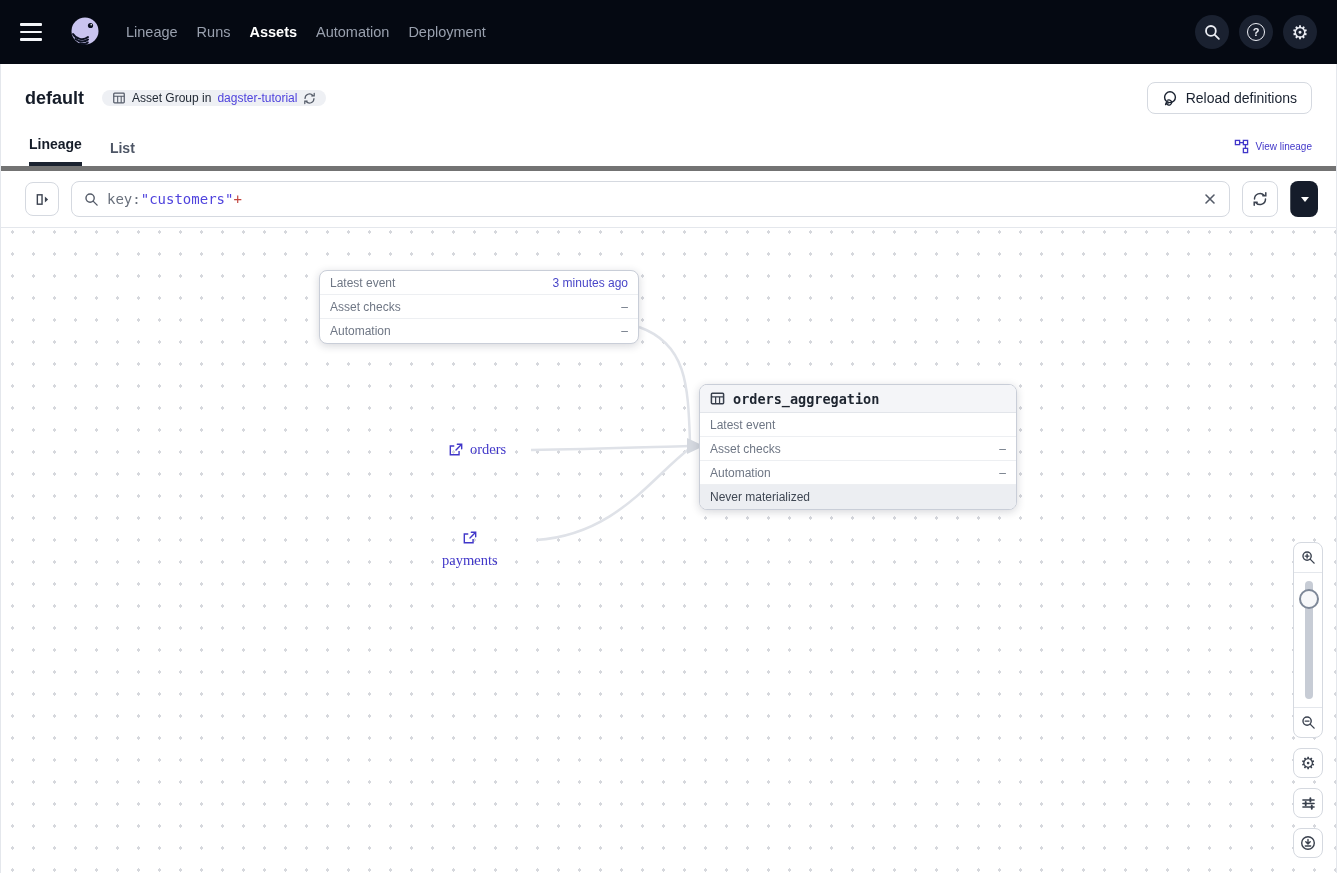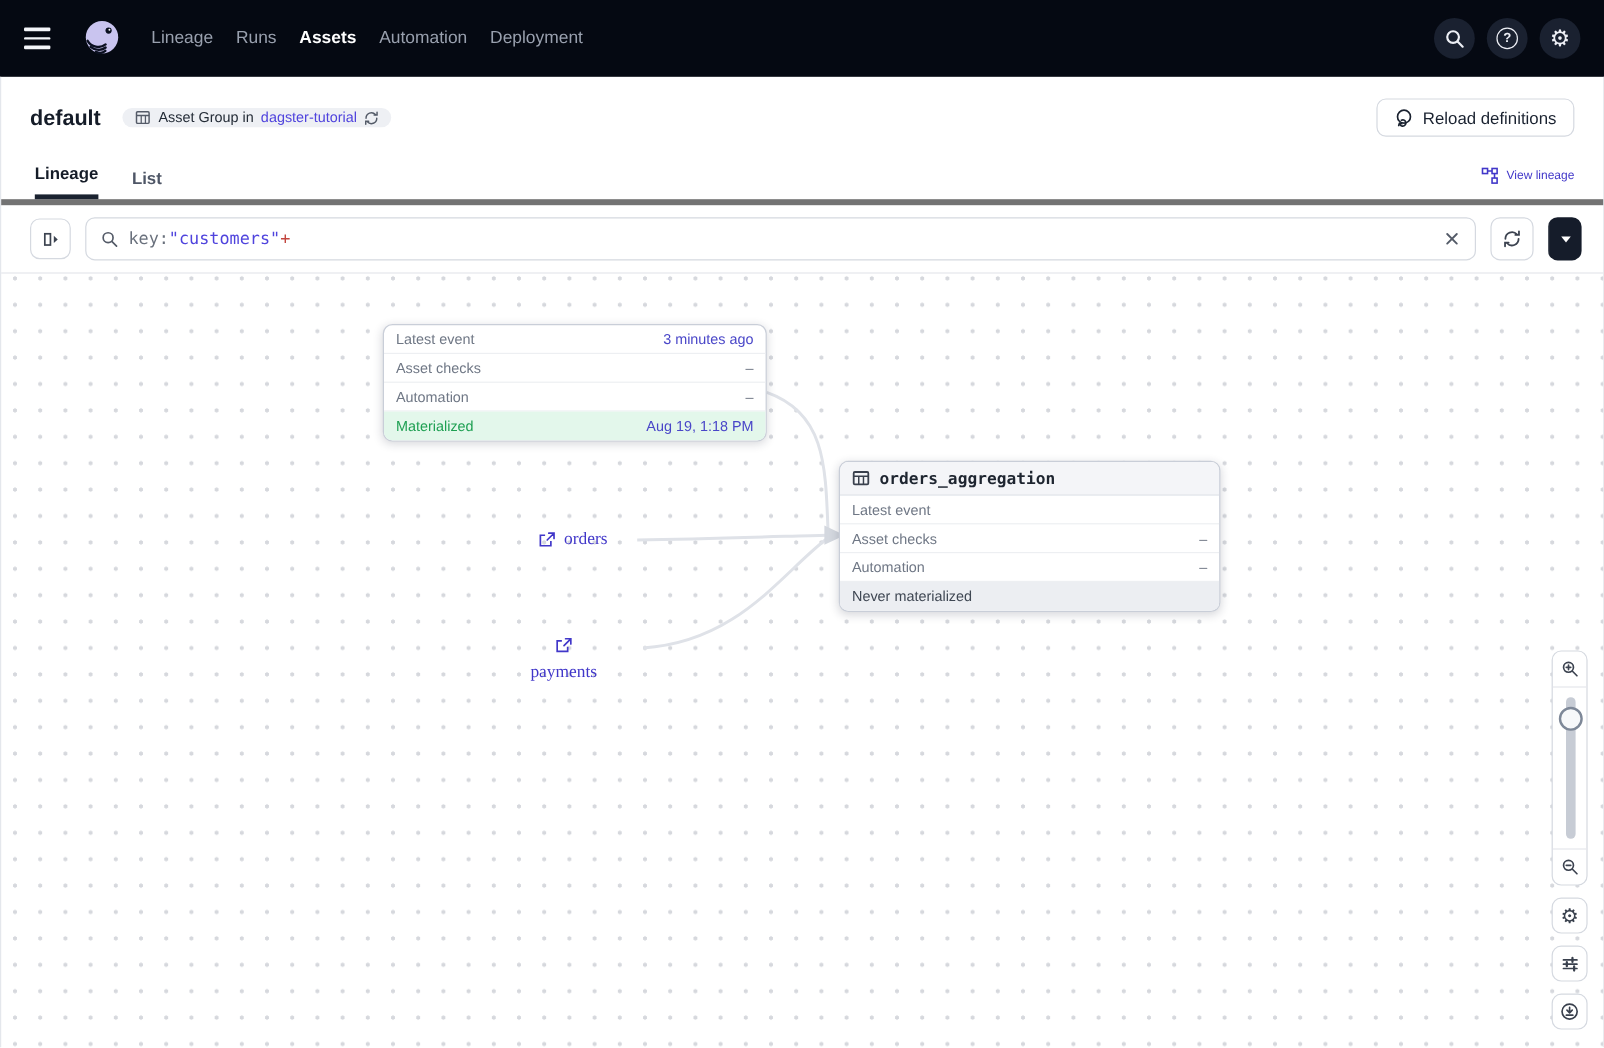--- a/index.html
+++ b/index.html
@@ -232,24 +232,20 @@
         <span>Latest event</span>
           <span class="val-link">3 minutes ago</span>
       </div>
       <div class="asset-row">
         <span>Asset checks</span>
           <span class="val-dash">–</span>
       </div>
       <div class="asset-row">
         <span>Automation</span>
           <span class="val-dash">–</span>
-      </div>
-      <div class="asset-row row-materialized">
-        <span class="st-label">Materialized</span>
-          <span class="val-link">Aug 19, 1:18 PM</span>
       </div>
     </div>
 
     <div class="asset-node" style="left:698px; top:156px; width:318px;">
       <div class="asset-header">
         <span class="tbl">
           <svg width="15" height="15" viewBox="0 0 16 16">
               <rect x="1.5" y="2.5" width="13" height="11" rx="1" fill="none" stroke="currentColor" stroke-width="1.6"></rect>
               <path d="M1.5 6.2h13M6 6.2v7.3M10.2 6.2v7.3" stroke="currentColor" stroke-width="1.3"></path>
             </svg>

